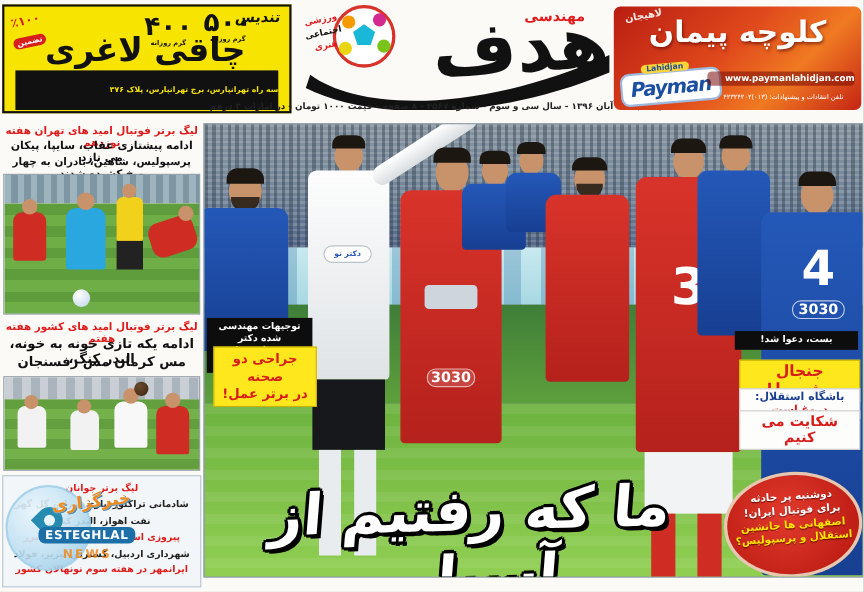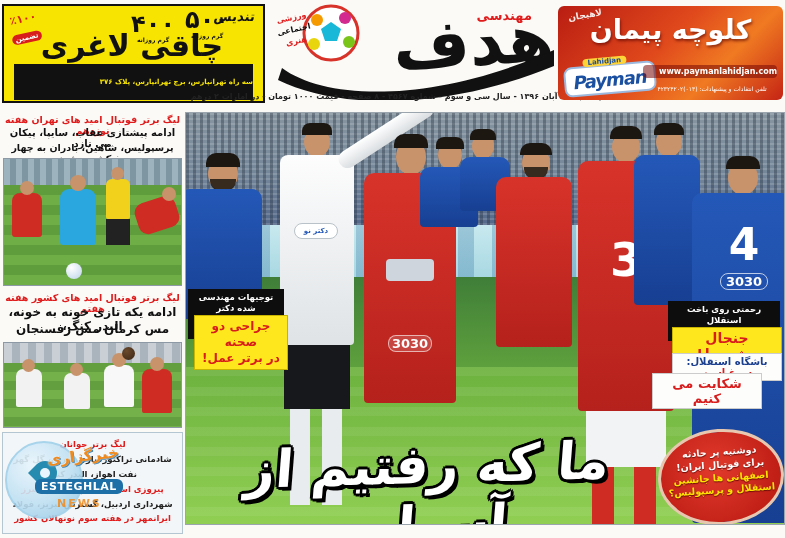--- a/index.html
+++ b/index.html
@@ -293,29 +293,28 @@
     <div class="overlay-black" style="left:2px;top:176px;width:96px;font-size:8.5px;line-height:1.3;">
       <div>توجیهات مهندسی شده دکتر</div>
       <div>حیدری از قضاوت دربی</div>
     </div>
     <div class="overlay-yellow" style="left:8px;top:202px;width:94px;font-size:12px;line-height:1.35;">
       <div>جراحی دو صحنه</div>
       <div>در برتر عمل!</div>
     </div>
 
     <div class="overlay-black" style="left:482px;top:188px;width:112px;font-size:8.5px;line-height:1.35;">
-      <div>رحمتی روی باخت استقلال</div>
       <div>بست، دعوا شد!</div>
     </div>
     <div class="overlay-yellow" style="left:486px;top:214px;width:110px;font-size:14px;">جنجال مشروط!</div>
     <div class="overlay-white" style="left:486px;top:240px;width:110px;font-size:10px;">
       <span style="color:#1b3f8f;">باشگاه استقلال:</span>
       <span style="color:#d81d1d;">دروغ است</span>
     </div>
-    <div class="overlay-white" style="left:466px;top:260px;width:110px;font-size:13px;color:#d81d1d;">شکایت می کنیم</div>
+    <div class="overlay-white" style="left:486px;top:260px;width:110px;font-size:13px;color:#d81d1d;">شکایت می کنیم</div>
 
     <div id="red-circle">
       <div class="w">دوشنبه پر حادثه</div>
       <div class="w">برای فوتبال ایران!</div>
       <div class="y">اصفهانی ها جانشین</div>
       <div class="y">استقلال و پرسپولیس؟</div>
     </div>
 
     <div id="big-headline">ما که رفتیم از آسیا...</div>
   </div>

